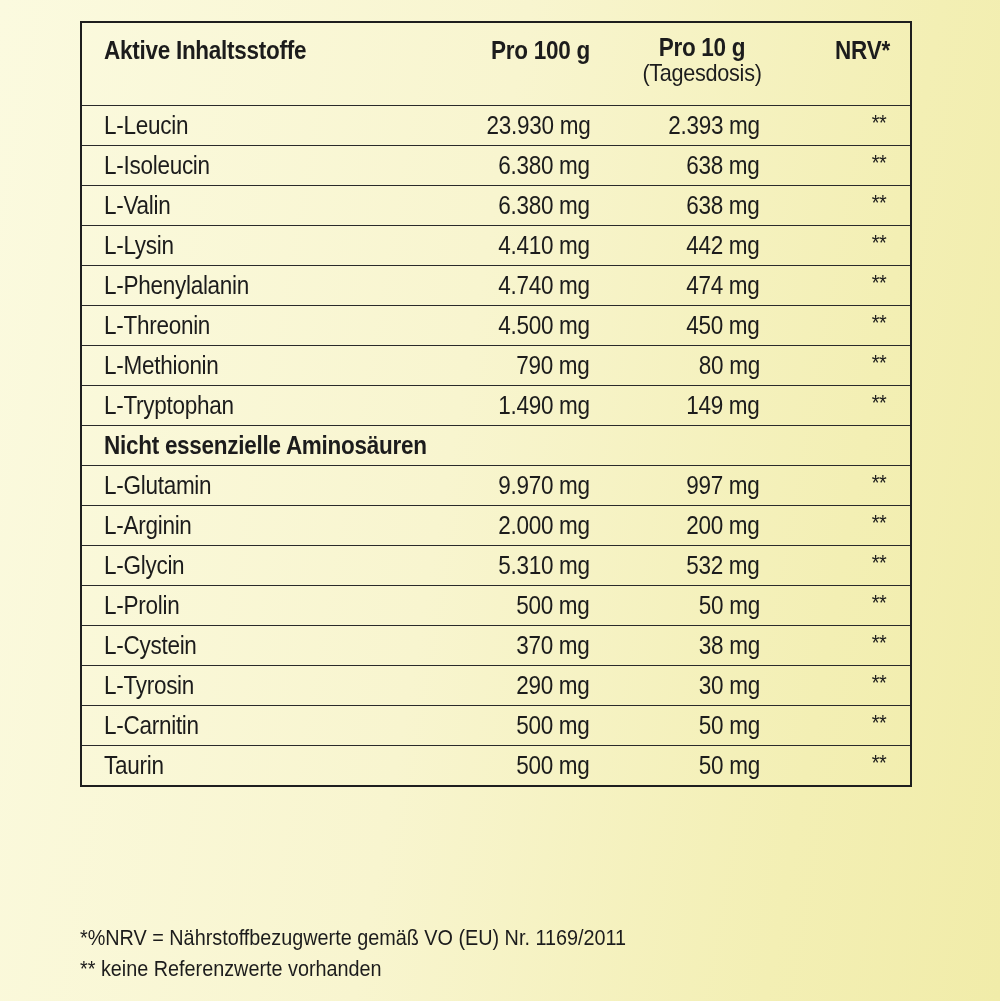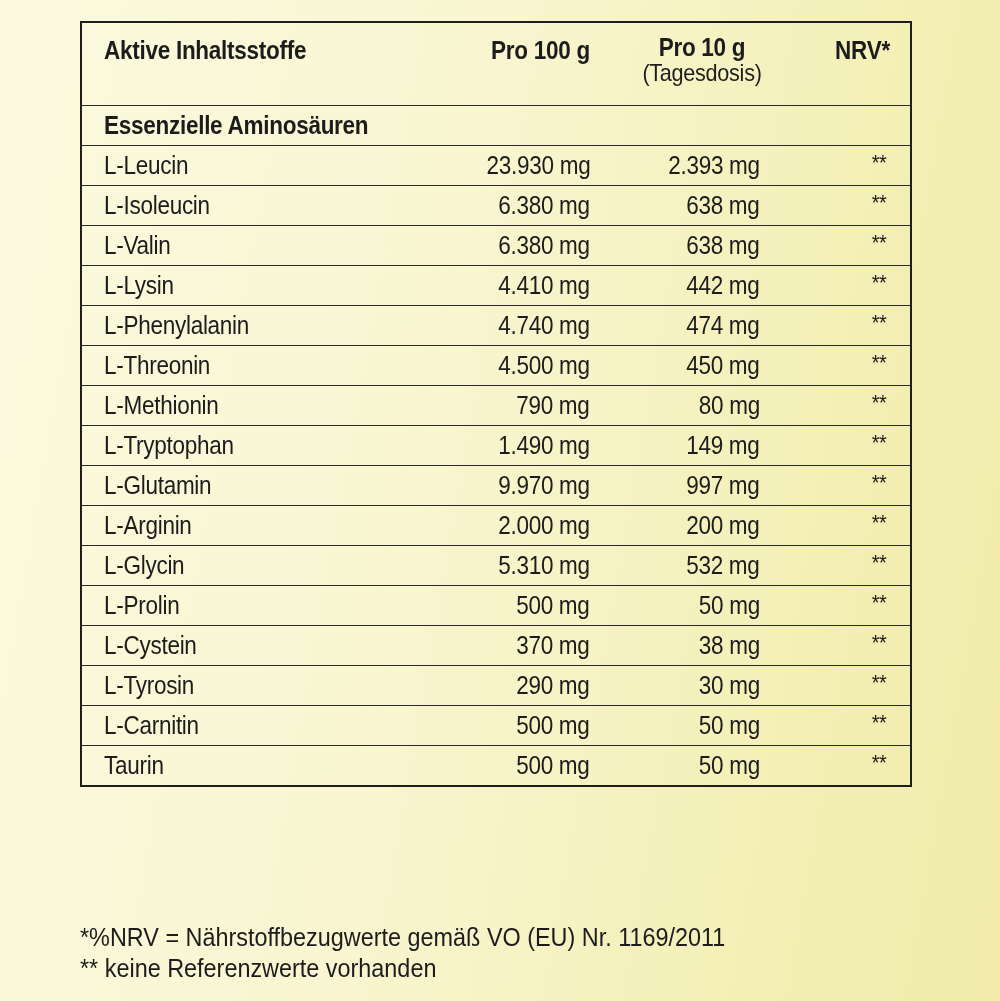--- a/index.html
+++ b/index.html
@@ -93,21 +93,21 @@
       top: 13px;
       transform-origin: right center;
     }
     .section .name {
       font-weight: bold;
     }
     .footnotes {
       position: absolute;
       left: 80px;
       top: 922px;
-      font-size: 26px;
+      font-size: 22px;
       line-height: 31px;
       color: #1c1c1c;
     }
     .footnotes div {
       transform: scaleX(0.9);
       transform-origin: left center;
       white-space: nowrap;
     }
   </style>
 </head>
@@ -117,23 +117,20 @@
   <div class="row header">
     <span class="cell bold h-name">Aktive Inhaltsstoffe</span>
     <span class="cell bold h-100">Pro 100 g</span>
     <span class="cell bold h-10">
       <span>Pro 10 g</span>
       <span class="sub">(Tagesdosis)</span>
     </span>
     <span class="cell bold h-nrv">NRV*</span>
   </div>
 
-  <div class="row section">
-    <span class="cell name">Essenzielle Aminosäuren</span>
-  </div>
   <div class="row">
     <span class="cell name">L-Leucin</span>
     <span class="cell v100">23.930 mg</span>
     <span class="cell v10">2.393 mg</span>
     <span class="cell nrv">**</span>
   </div>
   <div class="row">
     <span class="cell name">L-Isoleucin</span>
     <span class="cell v100">6.380 mg</span>
     <span class="cell v10">638 mg</span>
@@ -169,20 +166,23 @@
     <span class="cell v10">80 mg</span>
     <span class="cell nrv">**</span>
   </div>
   <div class="row">
     <span class="cell name">L-Tryptophan</span>
     <span class="cell v100">1.490 mg</span>
     <span class="cell v10">149 mg</span>
     <span class="cell nrv">**</span>
   </div>
 
+  <div class="row section">
+    <span class="cell name">Nicht essenzielle Aminosäuren</span>
+  </div>
   <div class="row">
     <span class="cell name">L-Glutamin</span>
     <span class="cell v100">9.970 mg</span>
     <span class="cell v10">997 mg</span>
     <span class="cell nrv">**</span>
   </div>
   <div class="row">
     <span class="cell name">L-Arginin</span>
     <span class="cell v100">2.000 mg</span>
     <span class="cell v10">200 mg</span>

